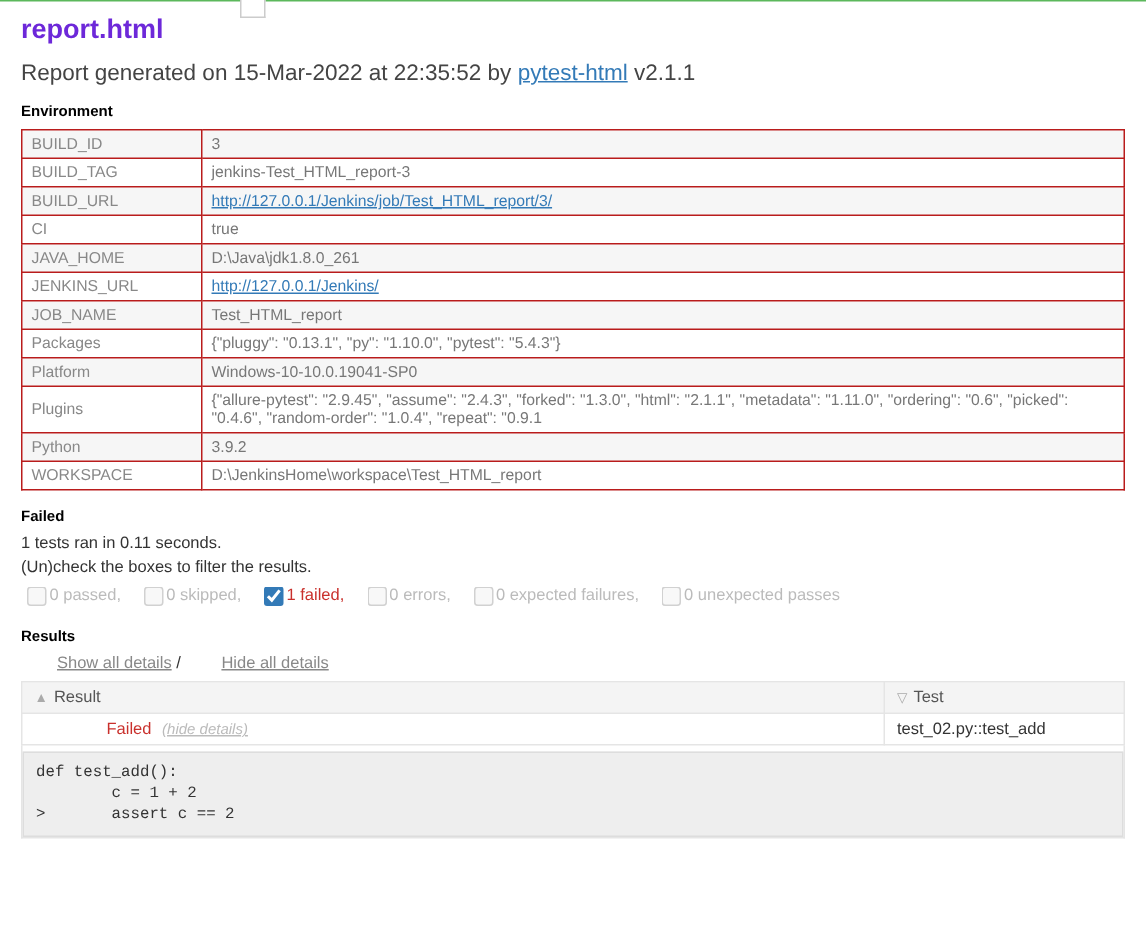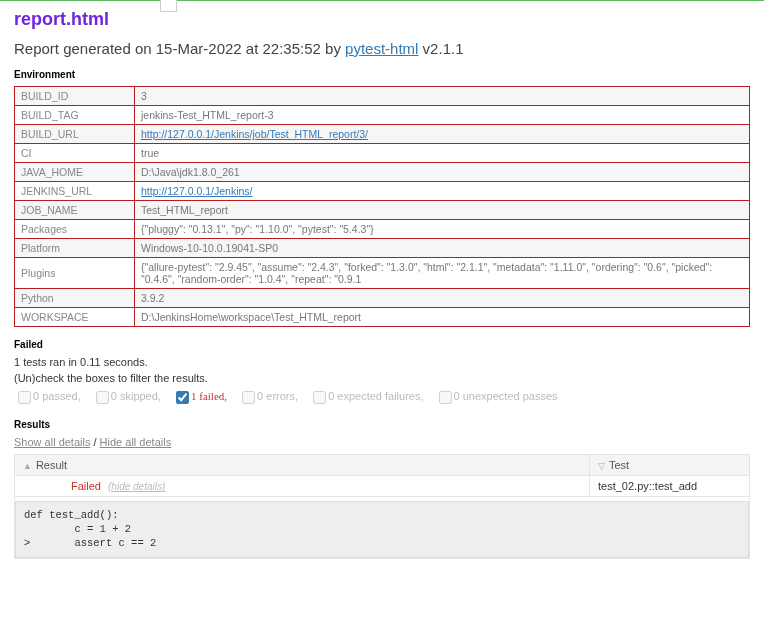--- a/index.html
+++ b/index.html
@@ -37,21 +37,21 @@
     color: #777;
   }
   table.env tr td:first-child {
     width: 120px;
     color: #888;
   }
   table.env tr:nth-child(odd) td { background: #f6f6f6; }
   table.env tr:nth-child(even) td { background: #fff; }
   .filters label { margin-right: 8px; }
   .filters input { vertical-align: middle; margin-right: 2px; accent-color: #337ab7;}
-  .failed { color: #c9302c; font-family: Liberation Serif, serif; }
+  .failed { color: #c9302c; }
   .disabled-label { color: #bbb; }
   table.results {
     width: 100%;
     border-collapse: collapse;
     margin-top: 6px;
     font-size: 11px;
   }
   table.results th, table.results td {
     border: 1px solid #e5e5e5;
     padding: 4px 8px;
@@ -67,21 +67,21 @@
     padding: 6px 8px;
     margin: 4px 0 0 0;
     font-family: "Courier New", monospace;
     font-size: 10.5px;
     line-height: 1.35;
     white-space: pre;
     overflow-x: hidden;
   }
   .pre-line { display:block; }
   .gen-info { font-size: 15px; color:#444;}
-  .details-links a { color:#888;}
+  .details-links a { color:#888;margin-left:24px;}
 </style>
 </head>
 <body>
 
 <div class="top-border">
     <div class="top-tab">&nbsp;</div>
   </div>
 
 <h1>report.html</h1>
 

